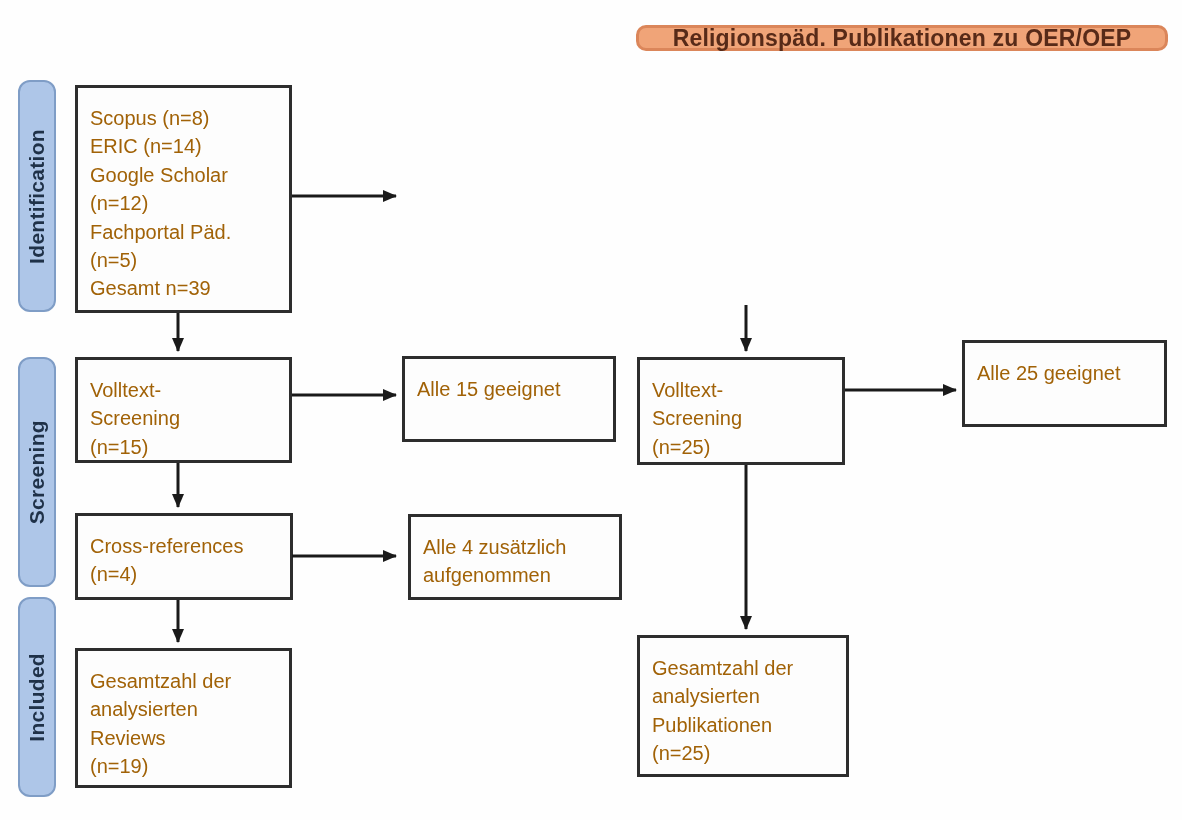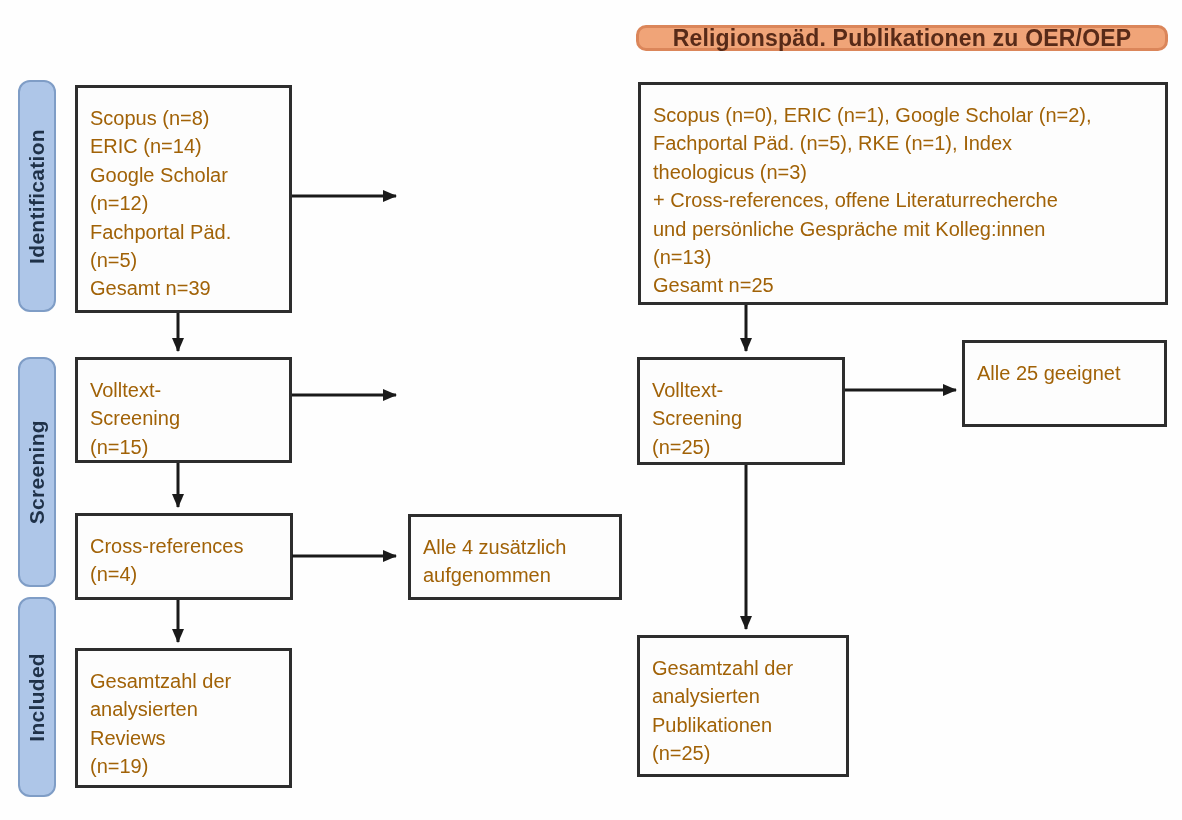--- a/index.html
+++ b/index.html
@@ -111,36 +111,30 @@
   <div class="wbox box-a">Scopus (n=8)
 ERIC (n=14)
 Google Scholar
 (n=12)
 Fachportal Päd.
 (n=5)
 Gesamt n=39</div>
   <div class="wbox box-c">Volltext-
 Screening
 (n=15)</div>
+  <div class="wbox box-d">Alle 15 geeignet</div>
   <div class="wbox box-e">Cross-references
 (n=4)</div>
   <div class="wbox box-f">Alle 4 zusätzlich
 aufgenommen</div>
   <div class="wbox box-g">Gesamtzahl der
 analysierten
 Reviews
 (n=19)</div>
 
-  <div class="wbox box-h">Scopus (n=0), ERIC (n=1), Google Scholar (n=2),
-Fachportal Päd. (n=5), RKE (n=1), Index
-theologicus (n=3)
-+ Cross-references, offene Literaturrecherche
-und persönliche Gespräche mit Kolleg:innen
-(n=13)
-Gesamt n=25</div>
   <div class="wbox box-i">Volltext-
 Screening
 (n=25)</div>
   <div class="wbox box-j">Alle 25 geeignet</div>
   <div class="wbox box-k">Gesamtzahl der
 analysierten
 Publikationen
 (n=25)</div>
 
   <svg class="arrows" viewBox="0 0 1182 820" xmlns="http://www.w3.org/2000/svg">

